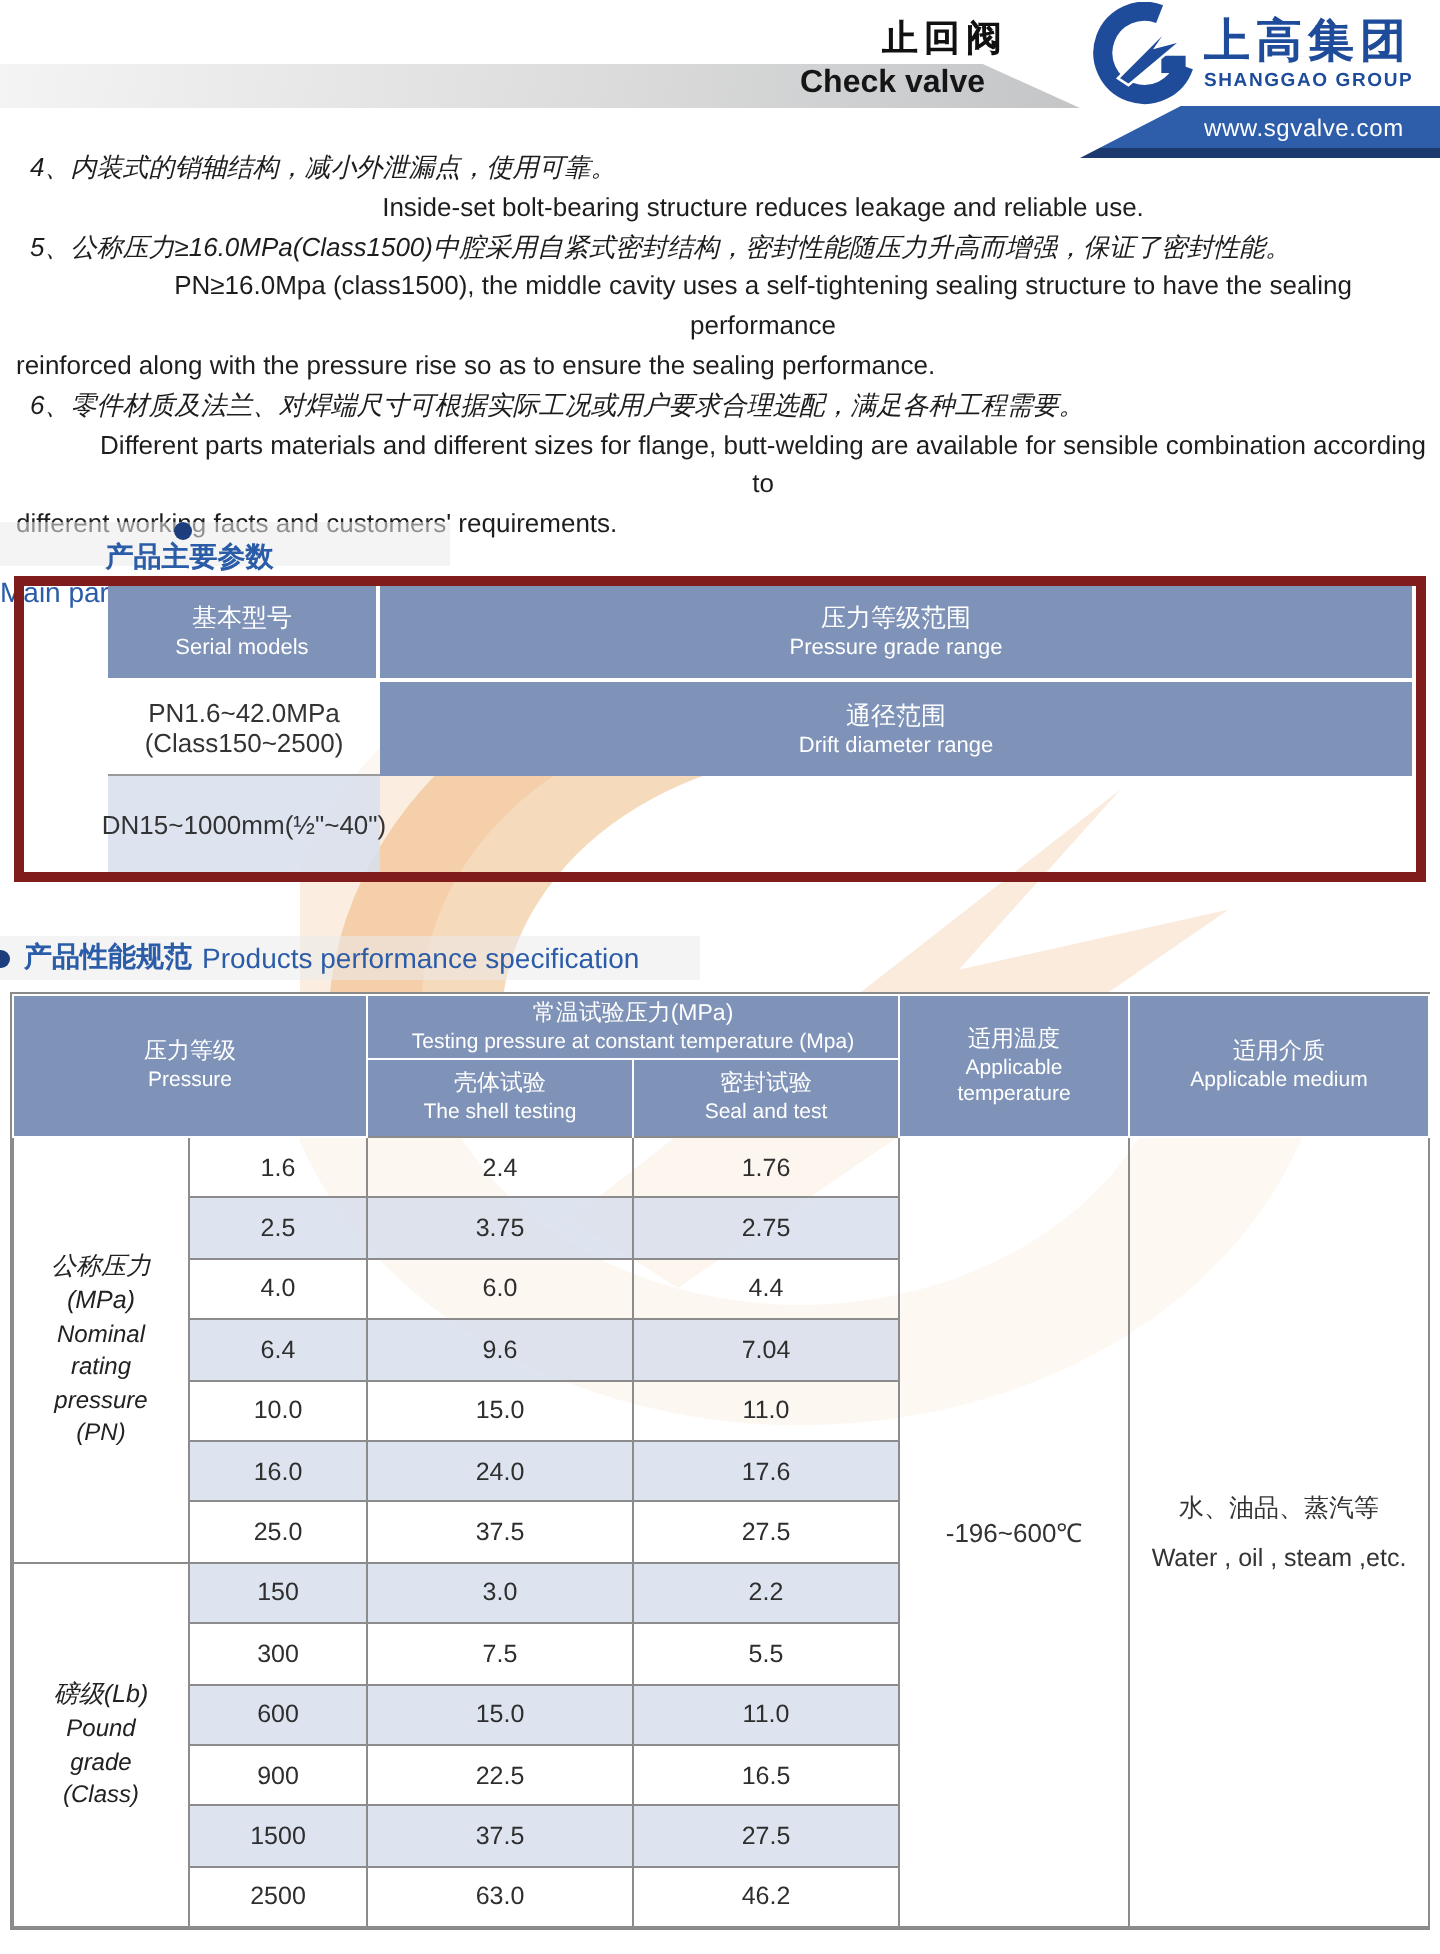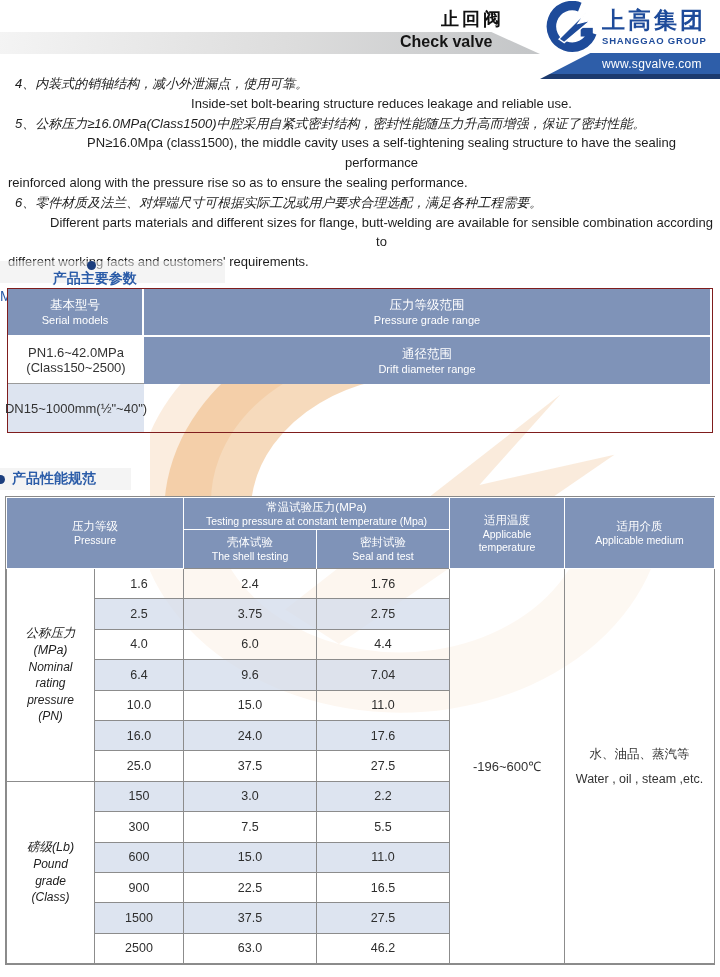--- a/index.html
+++ b/index.html
@@ -53,21 +53,21 @@
     margin-left:-4px; margin-right:7px; flex:none;
   }
   .sec-cn { font-size:14px; font-weight:bold; color:#2b5ca8; margin-right:5px; white-space:nowrap; }
   .sec-en { font-size:14px; font-weight:normal; color:#2b5ca8; white-space:nowrap; }
   .s1 { top:261px;flex-direction:column; }
   .s2 { top:468px; }
   
   .t1 {
     position:absolute; left:7px; top:288px; width:706px; z-index:1;
     display:grid; grid-template-columns:136px 1fr; grid-template-rows:48px 47px 48px;
-    border:1px solid #7f1d1d; box-sizing:border-box;
+    border:5px solid #7f1d1d; box-sizing:border-box;padding-left:42px;
   }
   .t1h {
     background:#7f93b8; color:#fff; display:flex; flex-direction:column;
     align-items:center; justify-content:center; text-align:center;
     border-right:2px solid #fff; border-bottom:2px solid #fff;
   }
   .t1h.last { border-bottom:none; }
   .t1h-cn { font-size:12.5px; line-height:16px; }
   .t1h-en { font-size:11px; line-height:14px; }
   .t1v {
@@ -172,20 +172,21 @@
     <div class="t1h last">
       <div class="t1h-cn">通径范围</div>
       <div class="t1h-en">Drift diameter range</div>
     </div>
     <div class="t1v ctr last bg-lt">DN15~1000mm(½"~40")</div>
   </div>
 
   <div class="section-hdr s2">
     <span class="bullet"></span>
     <span class="sec-cn">产品性能规范</span>
+    <span class="sec-en">Products performance specification</span>
   </div>
 
   <div class="t2wrap">
   <table class="t2">
     <colgroup>
           <col style="width:88px">
           <col style="width:89px">
           <col style="width:133px">
           <col style="width:133px">
           <col style="width:115px">

